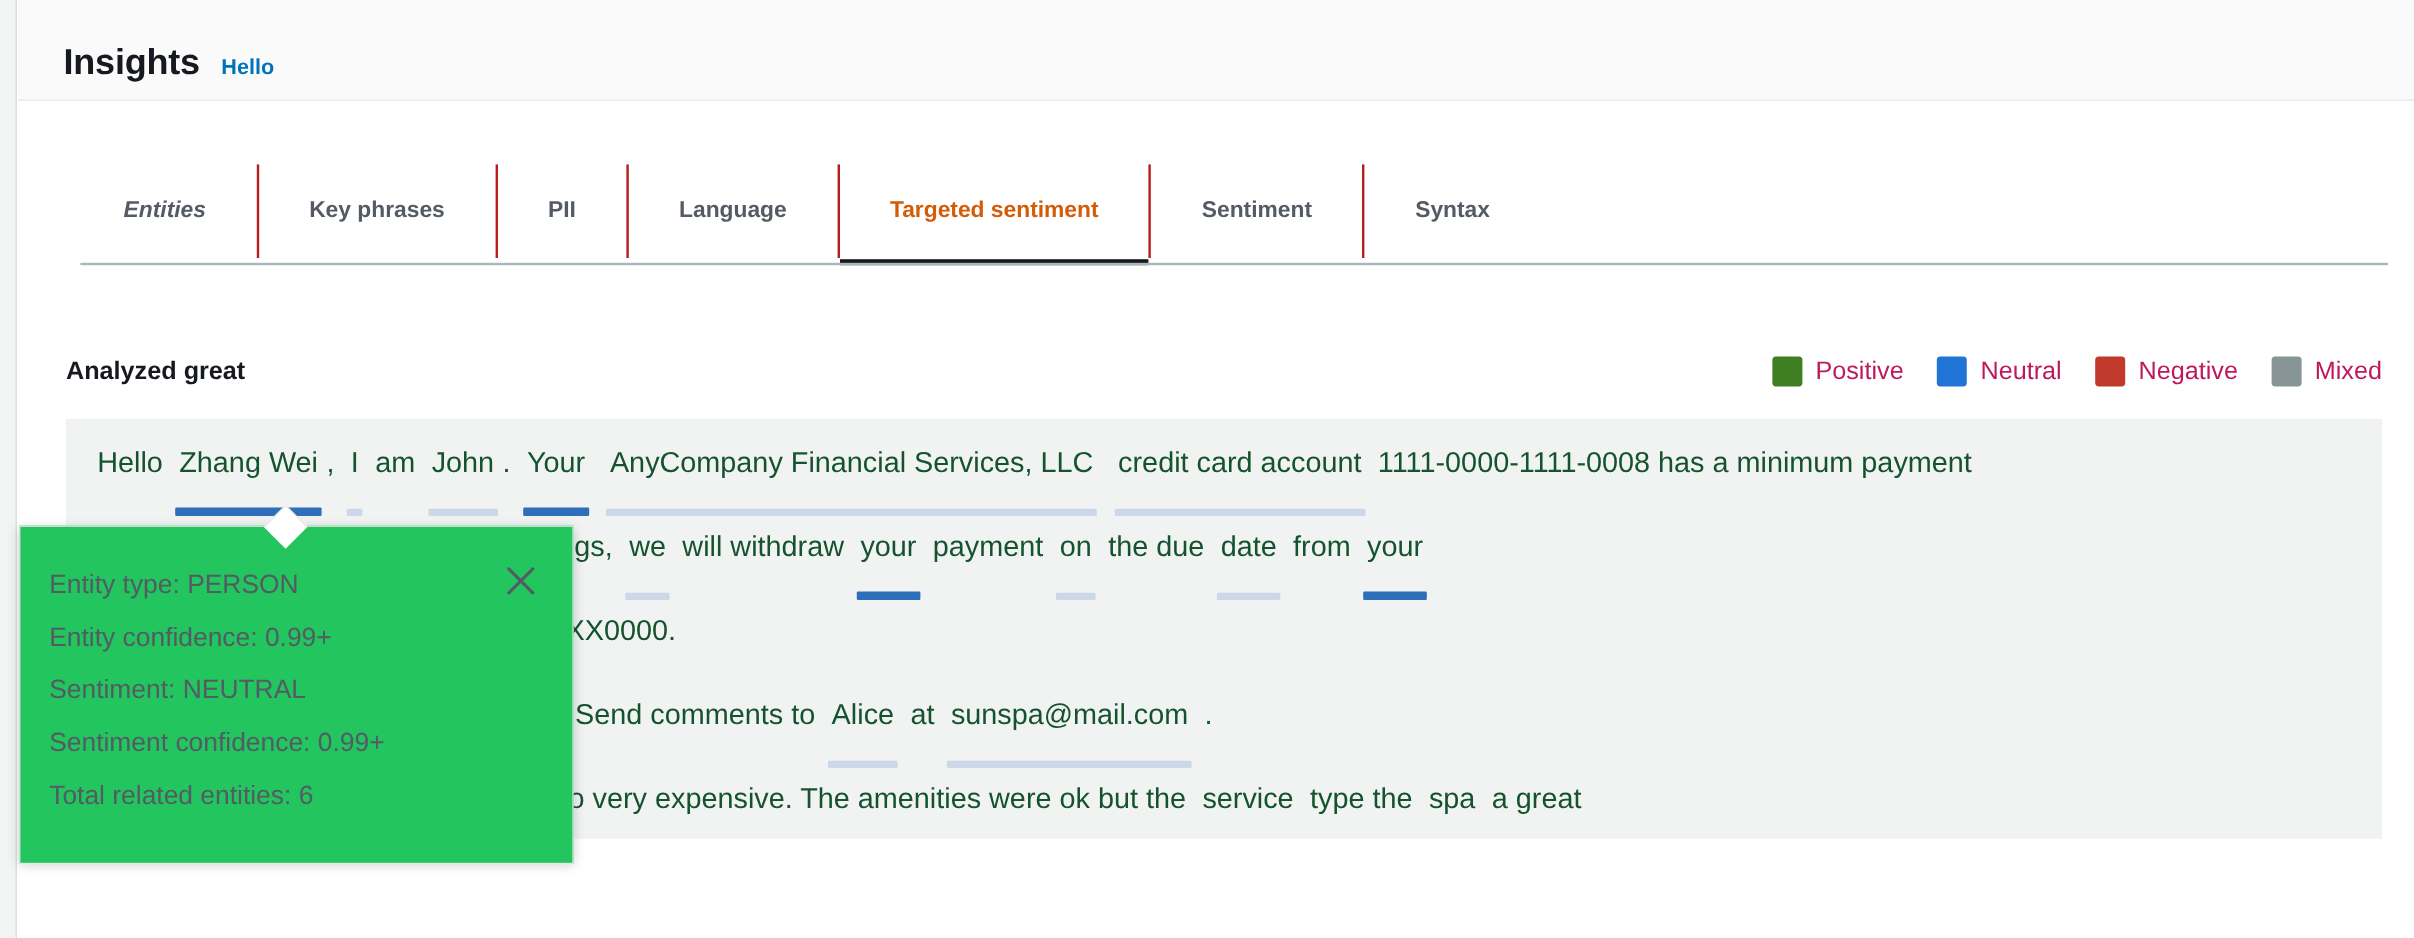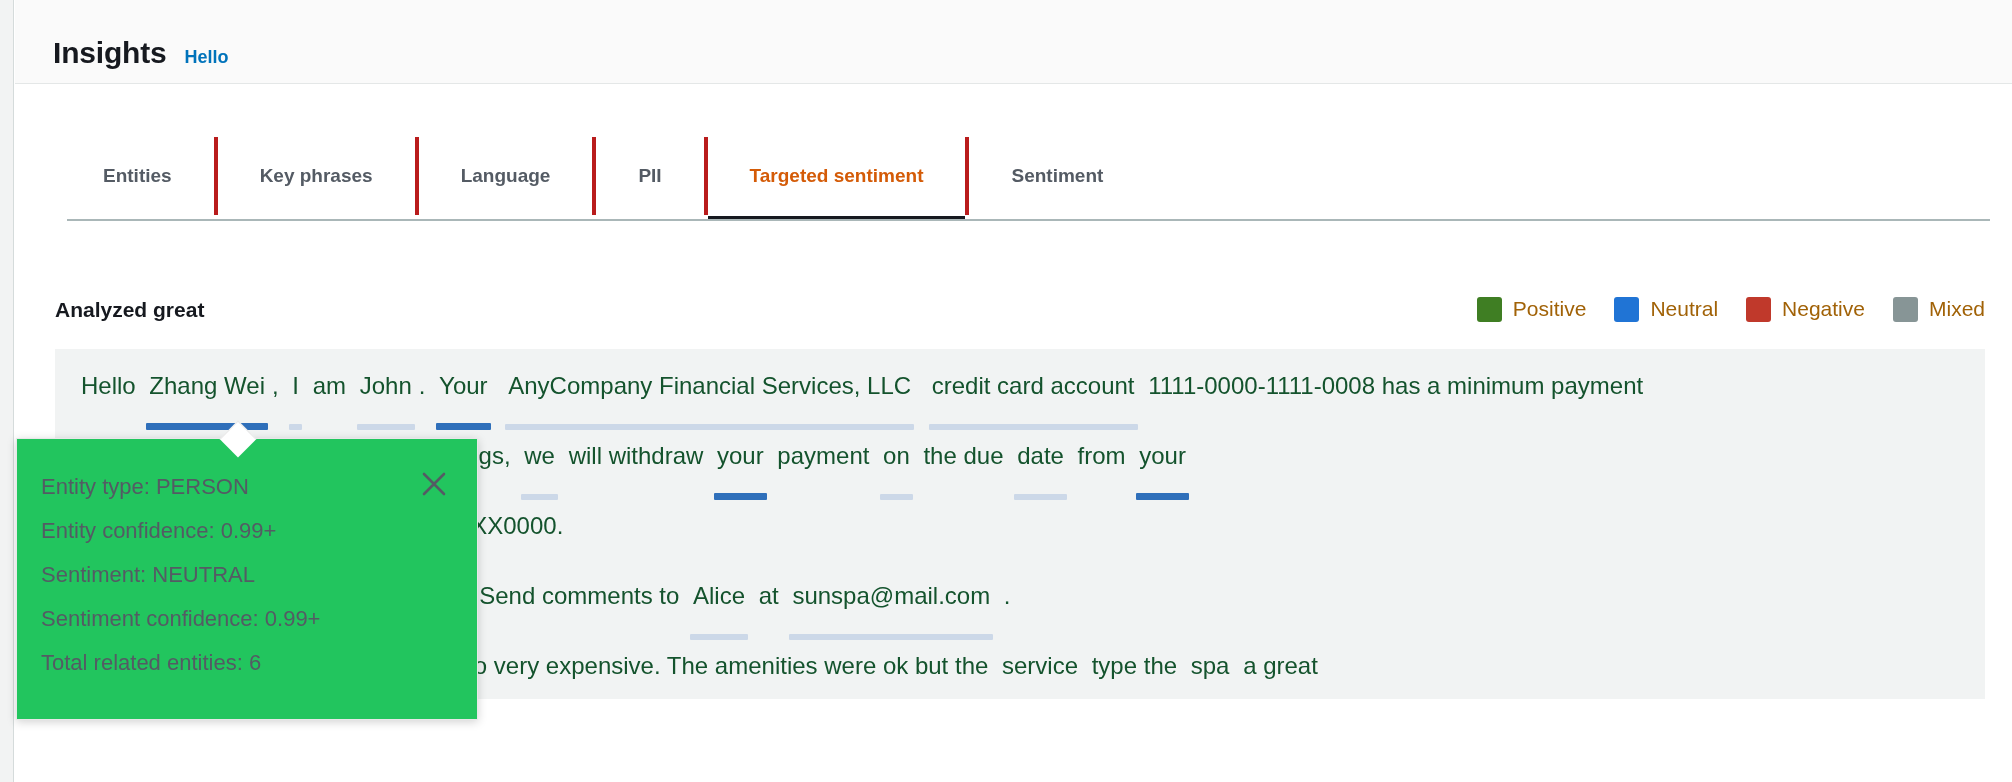--- a/index.html
+++ b/index.html
@@ -70,24 +70,24 @@
   .tab {
     display: flex;
     align-items: center;
     justify-content: center;
     padding: 0 42px;
     font-size: 19px;
     font-weight: bold;
     color: #545b64;
     cursor: pointer;
     position: relative;
-    border-left: 4px solid #b91c1c;
+    border-left: 2px solid #b91c1c;
     white-space: nowrap;
   }
-  .tab:first-child { border-left: none; padding-left: 48px; }
+  .tab:first-child { border-left: none; padding-left: 48px; font-style: italic; }
   .tab.active { color: #d45b07; }
   .tab.active::after {
     content: "";
     position: absolute;
     left: 0; right: 0; bottom: -6px;
     height: 5px;
     background: #16191f;
   }
   .tabs-divider {
     position: absolute;
@@ -110,23 +110,24 @@
     font-weight: bold;
     color: #16191f;
   }
   .legend {
     display: flex;
     align-items: center;
     gap: 28px;
   }
   .legend-item {
     display: flex;
+    align-items: center;
     gap: 11px;
     font-size: 21px;
-    color: #a16207;
+    color: #be185d;
   }
   .swatch {
     width: 25px; height: 25px;
     border-radius: 3px;
     display: inline-block;
   }
   
   .text-panel {
     position: absolute;
     left: 55px; top: 349px;
@@ -216,24 +217,25 @@
     <div class="header-inner">
       <div class="page-title">Insights</div>
       <a class="info-link">Hello</a>
     </div>
   </div>
 
   <div class="tabs-wrap">
     <div class="tabs" id="tab-list">
         <div class="tab">Entities</div>
         <div class="tab">Key phrases</div>
+        <div class="tab">PII</div>
         <div class="tab">Language</div>
-        <div class="tab">PII</div>
         <div class="tab active">Targeted sentiment</div>
         <div class="tab">Sentiment</div>
+        <div class="tab">Syntax</div>
       </div>
     <div class="tabs-divider"></div>
   </div>
 
   <div class="analyzed-row">
     <div class="analyzed-label">Analyzed great</div>
     <div class="legend" id="legend">
         <div class="legend-item">
           <span class="swatch" style="background: rgb(63, 126, 35);"></span>
           <span>Positive</span>

